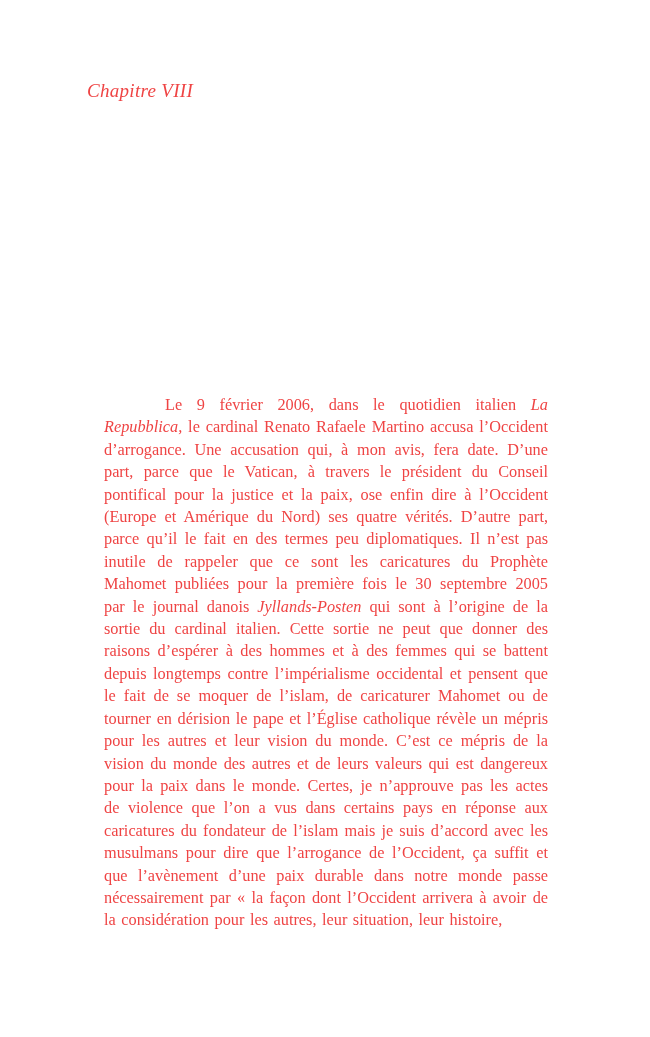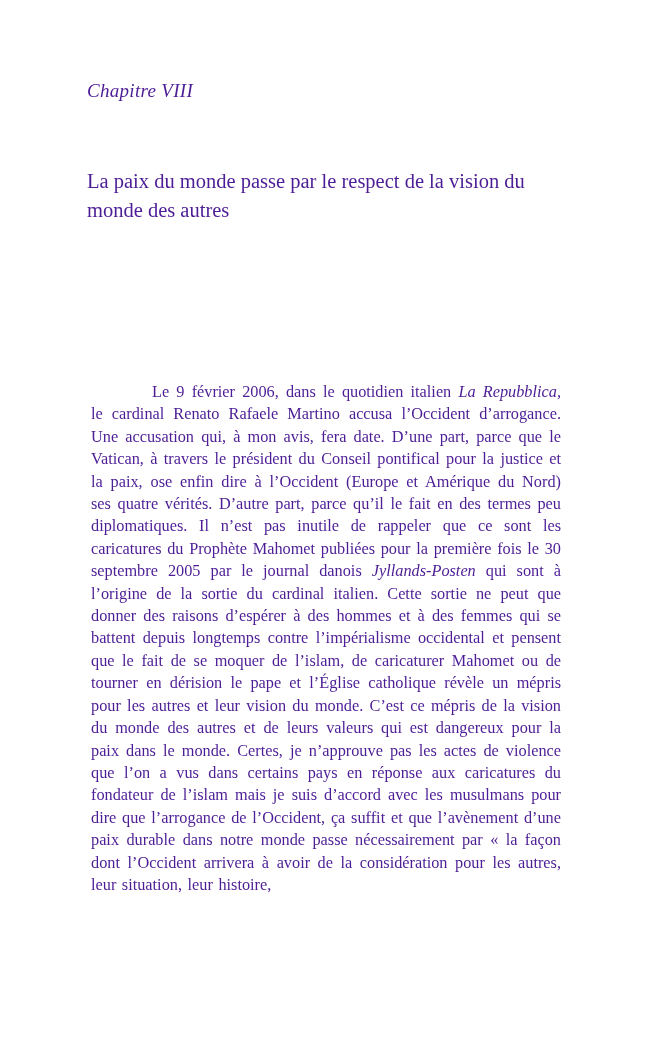--- a/index.html
+++ b/index.html
@@ -5,21 +5,21 @@
   html, body {
     margin: 0;
     padding: 0;
     background: #ffffff;
   }
   .page {
     position: relative;
     width: 650px;
     height: 1037px;
     background: #ffffff;
-    color: #4c1d95;
+    color: #ef4444;
     font-family: "Liberation Serif", serif;
     overflow: hidden;
   }
   .chapter-label {
     position: absolute;
     top: 80px;
     left: 87px;
     right: 85px;
     font-size: 19px;
     font-style: italic;
@@ -55,20 +55,19 @@
   }
   .italic { font-style: italic; }
 </style>
 </head>
 <body>
 
 <div class="page">
 
   <div class="chapter-label">Chapitre VIII</div>
 
-  <h1 class="chapter-title" style="margin:0;">La paix du monde passe par le respect de la vision du monde des autres</h1>
 
 
-  <p class="body-paragraph" style="margin:4px;">
+  <p class="body-paragraph" style="margin:17px;">
     <span>Le 9 février 2006, dans le quotidien italien </span><span class="italic">La Repubblica,</span><span> le cardinal Renato Rafaele Martino accusa l’Occident d’arrogance. Une accusation qui, à mon avis, fera date. D’une part, parce que le Vatican, à travers le président du Conseil pontifical pour la justice et la paix, ose enfin dire à l’Occident (Europe et Amérique du Nord) ses quatre vérités. D’autre part, parce qu’il le fait en des termes peu diplomatiques. Il n’est pas inutile de rappeler que ce sont les caricatures du Prophète Mahomet publiées pour la première fois le 30 septembre 2005 par le journal danois </span><span class="italic">Jyllands-Posten</span><span> qui sont à l’origine de la sortie du cardinal italien. Cette sortie ne peut que donner des raisons d’espérer à des hommes et à des femmes qui se battent depuis longtemps contre l’impérialisme occidental et pensent que le fait de se moquer de l’islam, de caricaturer Mahomet ou de tourner en dérision le pape et l’Église catholique révèle un mépris pour les autres et leur vision du monde. C’est ce mépris de la vision du monde des autres et de leurs valeurs qui est dangereux pour la paix dans le monde. Certes, je n’approuve pas les actes de violence que l’on a vus dans certains pays en réponse aux caricatures du fondateur de l’islam mais je suis d’accord avec les musulmans pour dire que l’arrogance de l’Occident, ça suffit et que l’avènement d’une paix durable dans notre monde passe nécessairement par « la façon dont l’Occident arrivera à avoir de la considération pour les autres, leur situation, leur histoire,</span>
   </p>
 
 </div>
 
 </body></html>

